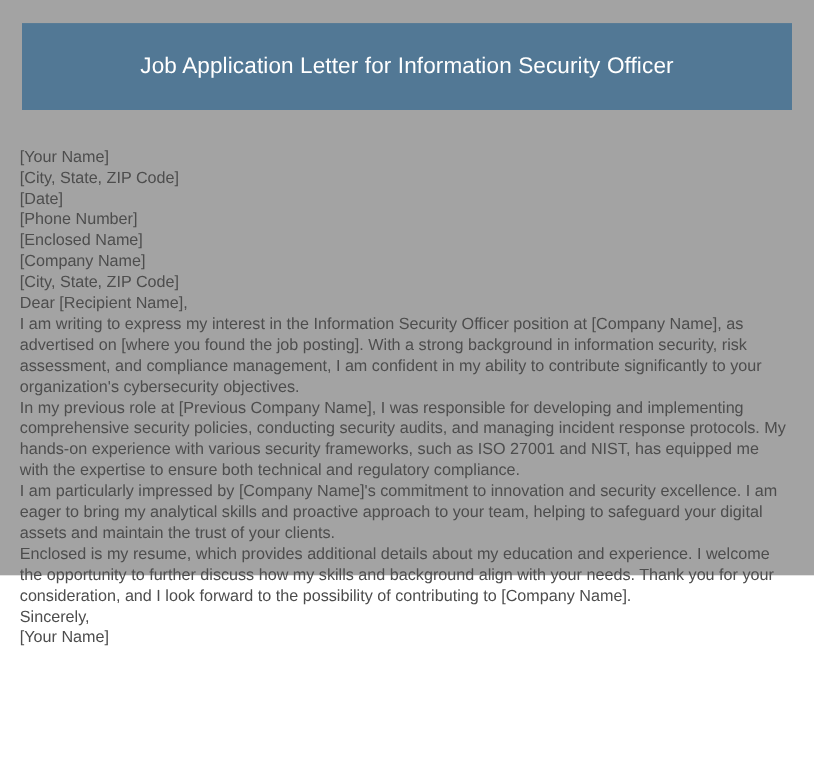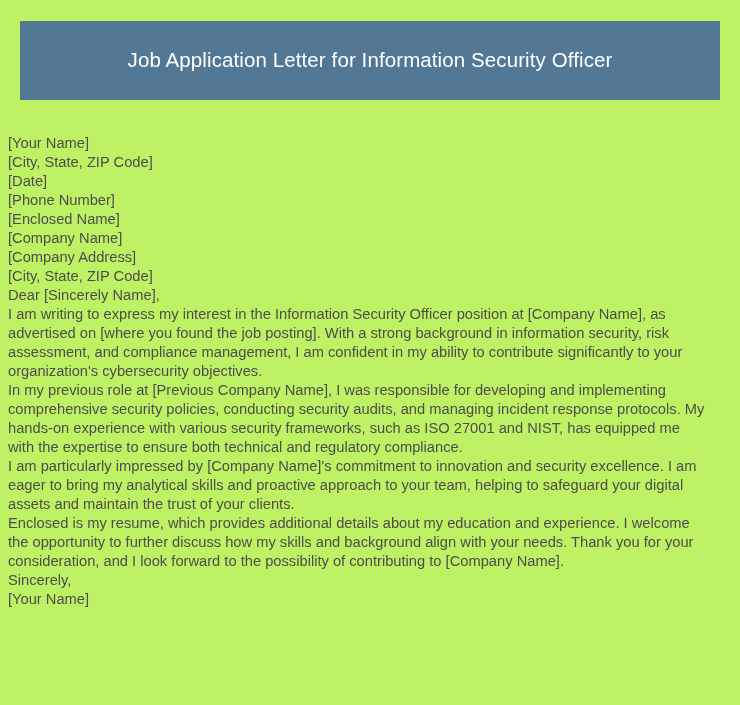--- a/index.html
+++ b/index.html
@@ -11,22 +11,22 @@
     width: 740px;
     height: 705px;
     background: #ffffff;
     font-family: "Liberation Sans", sans-serif;
     overflow: hidden;
   }
 
   #page {
     position: relative;
     width: 740px;
-    height: 705px;
-    background: #bef264;
+    height: 523px;
+    background: #a3a3a3;
   }
 
   
   #header-banner {
     position: absolute;
     left: 20px;
     top: 21px;
     width: 700px;
     height: 79px;
     background: #527895;
@@ -41,21 +41,21 @@
     font-weight: 400;
     letter-spacing: 0.1px;
     line-height: 1.2;
     text-align: center;
     white-space: nowrap;
   }
 
   
   #letter-body {
     position: absolute;
-    left: 8px;
+    left: 18px;
     top: 134px;
     width: 702px;
   }
 
   .letter-line,
   .letter-para {
     color: #4d4d4d;
     font-size: 14.7px;
     line-height: 19px;
     text-align: left;
@@ -81,25 +81,24 @@
     <div>
       <div class="letter-line">[Your Name]</div>
       <div class="letter-line">[City, State, ZIP Code]</div>
       <div class="letter-line">[Date]</div>
       <div class="letter-line">[Phone Number]</div>
     </div>
 
     <div>
       <div class="letter-line">[Enclosed Name]</div>
       <div class="letter-line">[Company Name]</div>
-      <div class="letter-line">[Company Address]</div>
       <div class="letter-line">[City, State, ZIP Code]</div>
     </div>
 
-    <div class="letter-line">Dear [Sincerely Name],</div>
+    <div class="letter-line">Dear [Recipient Name],</div>
 
     <p class="letter-para">I am writing to express my interest in the Information Security Officer position at [Company Name], as advertised on [where you found the job posting]. With a strong background in information security, risk assessment, and compliance management, I am confident in my ability to contribute significantly to your organization's cybersecurity objectives.</p>
     <p class="letter-para">In my previous role at [Previous Company Name], I was responsible for developing and implementing comprehensive security policies, conducting security audits, and managing incident response protocols. My hands-on experience with various security frameworks, such as ISO 27001 and NIST, has equipped me with the expertise to ensure both technical and regulatory compliance.</p>
     <p class="letter-para">I am particularly impressed by [Company Name]'s commitment to innovation and security excellence. I am eager to bring my analytical skills and proactive approach to your team, helping to safeguard your digital assets and maintain the trust of your clients.</p>
     <p class="letter-para">Enclosed is my resume, which provides additional details about my education and experience. I welcome the opportunity to further discuss how my skills and background align with your needs. Thank you for your consideration, and I look forward to the possibility of contributing to [Company Name].</p>
 
     <div class="letter-line">Sincerely,</div>
     <div class="letter-line">[Your Name]</div>
 
   </div>

